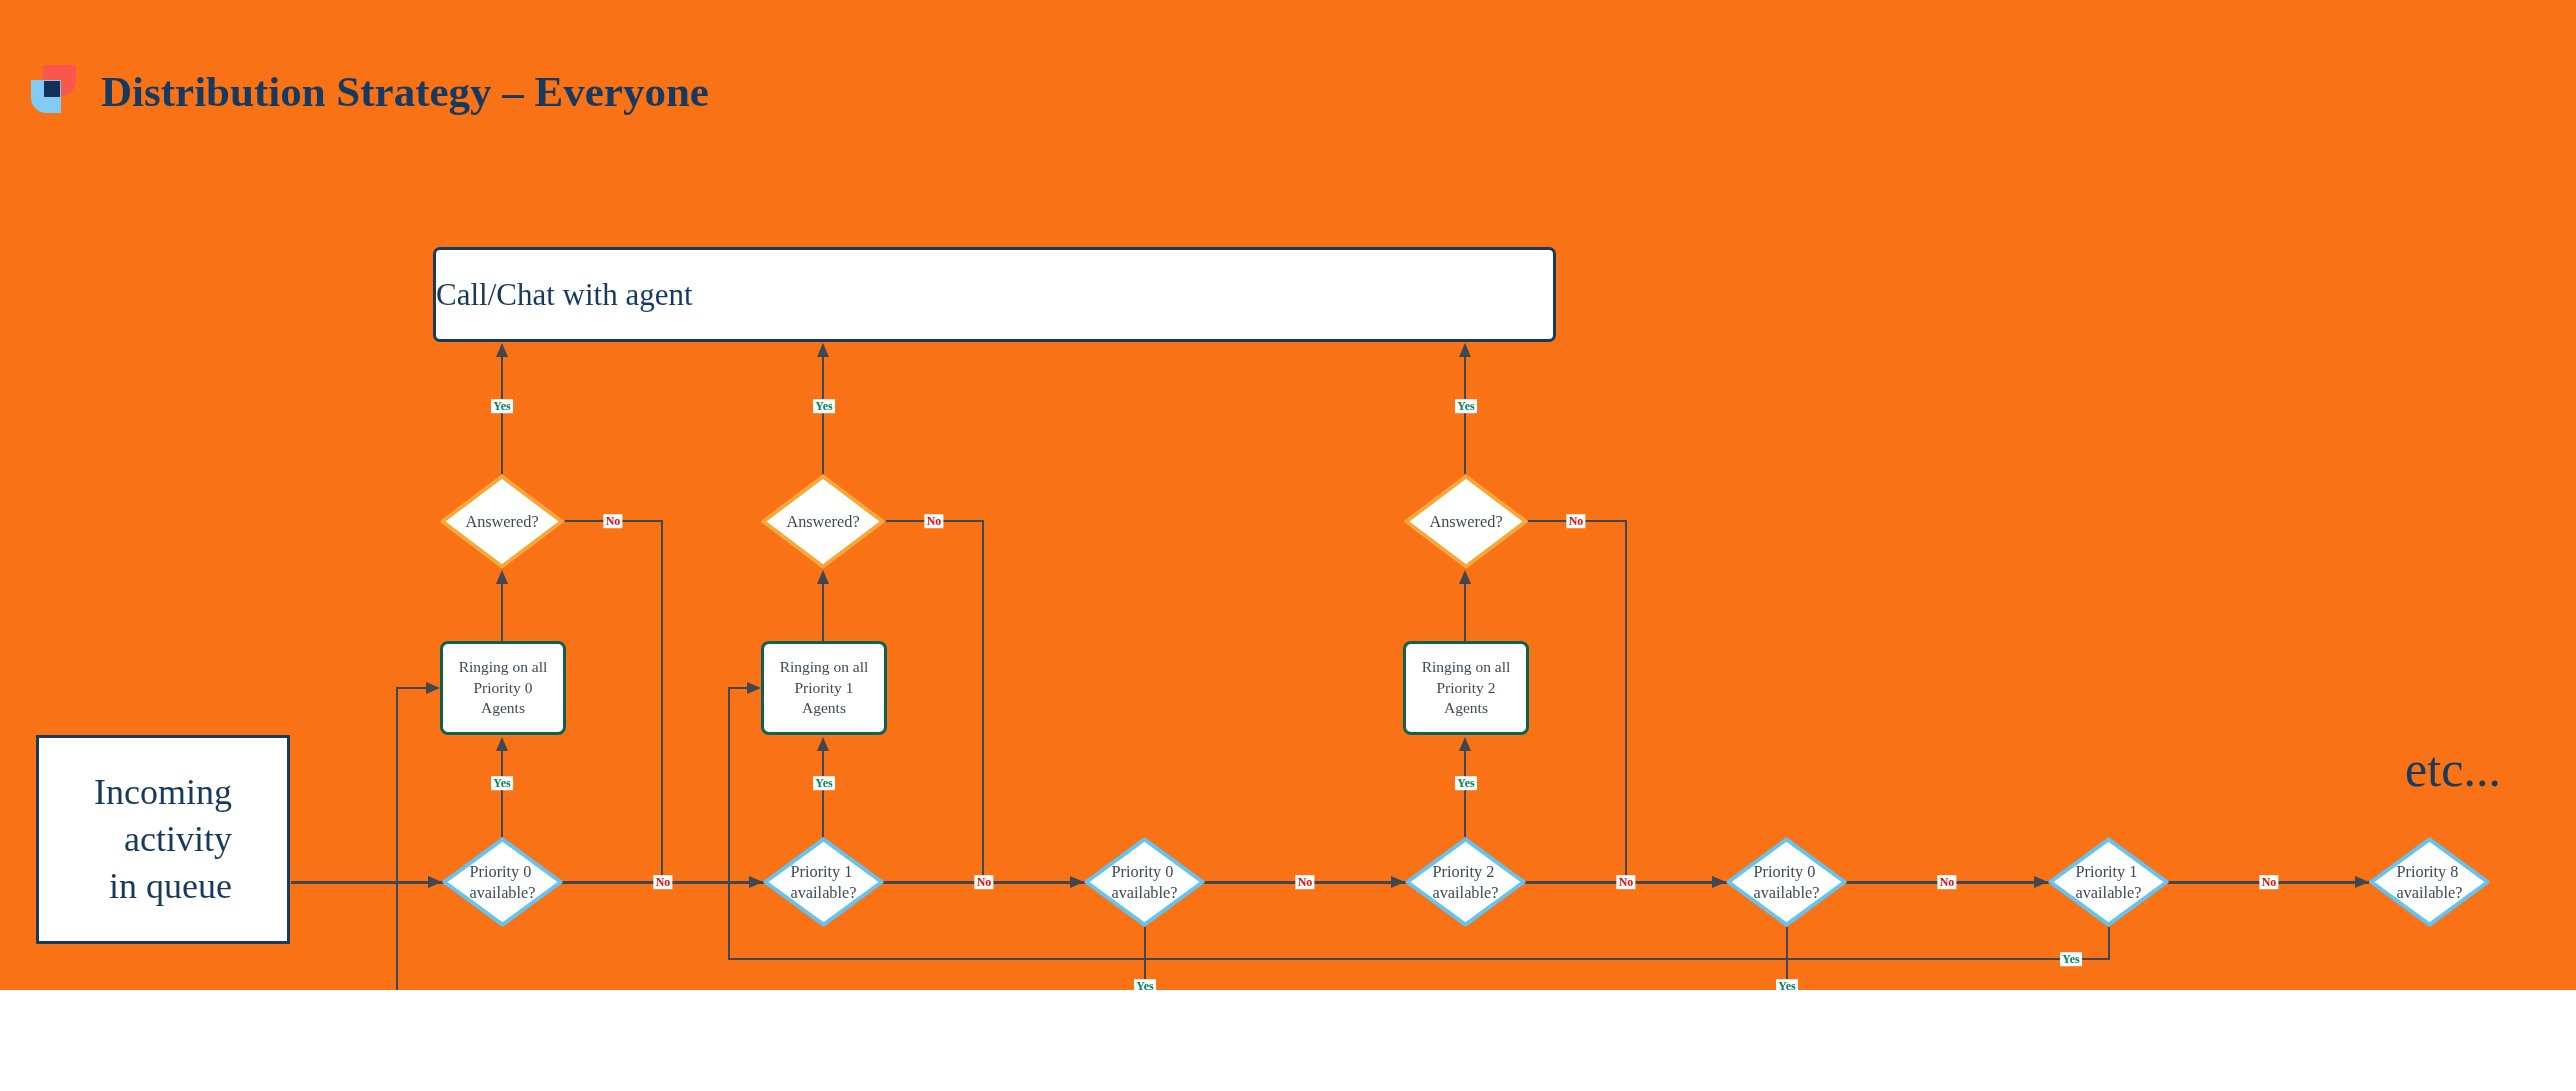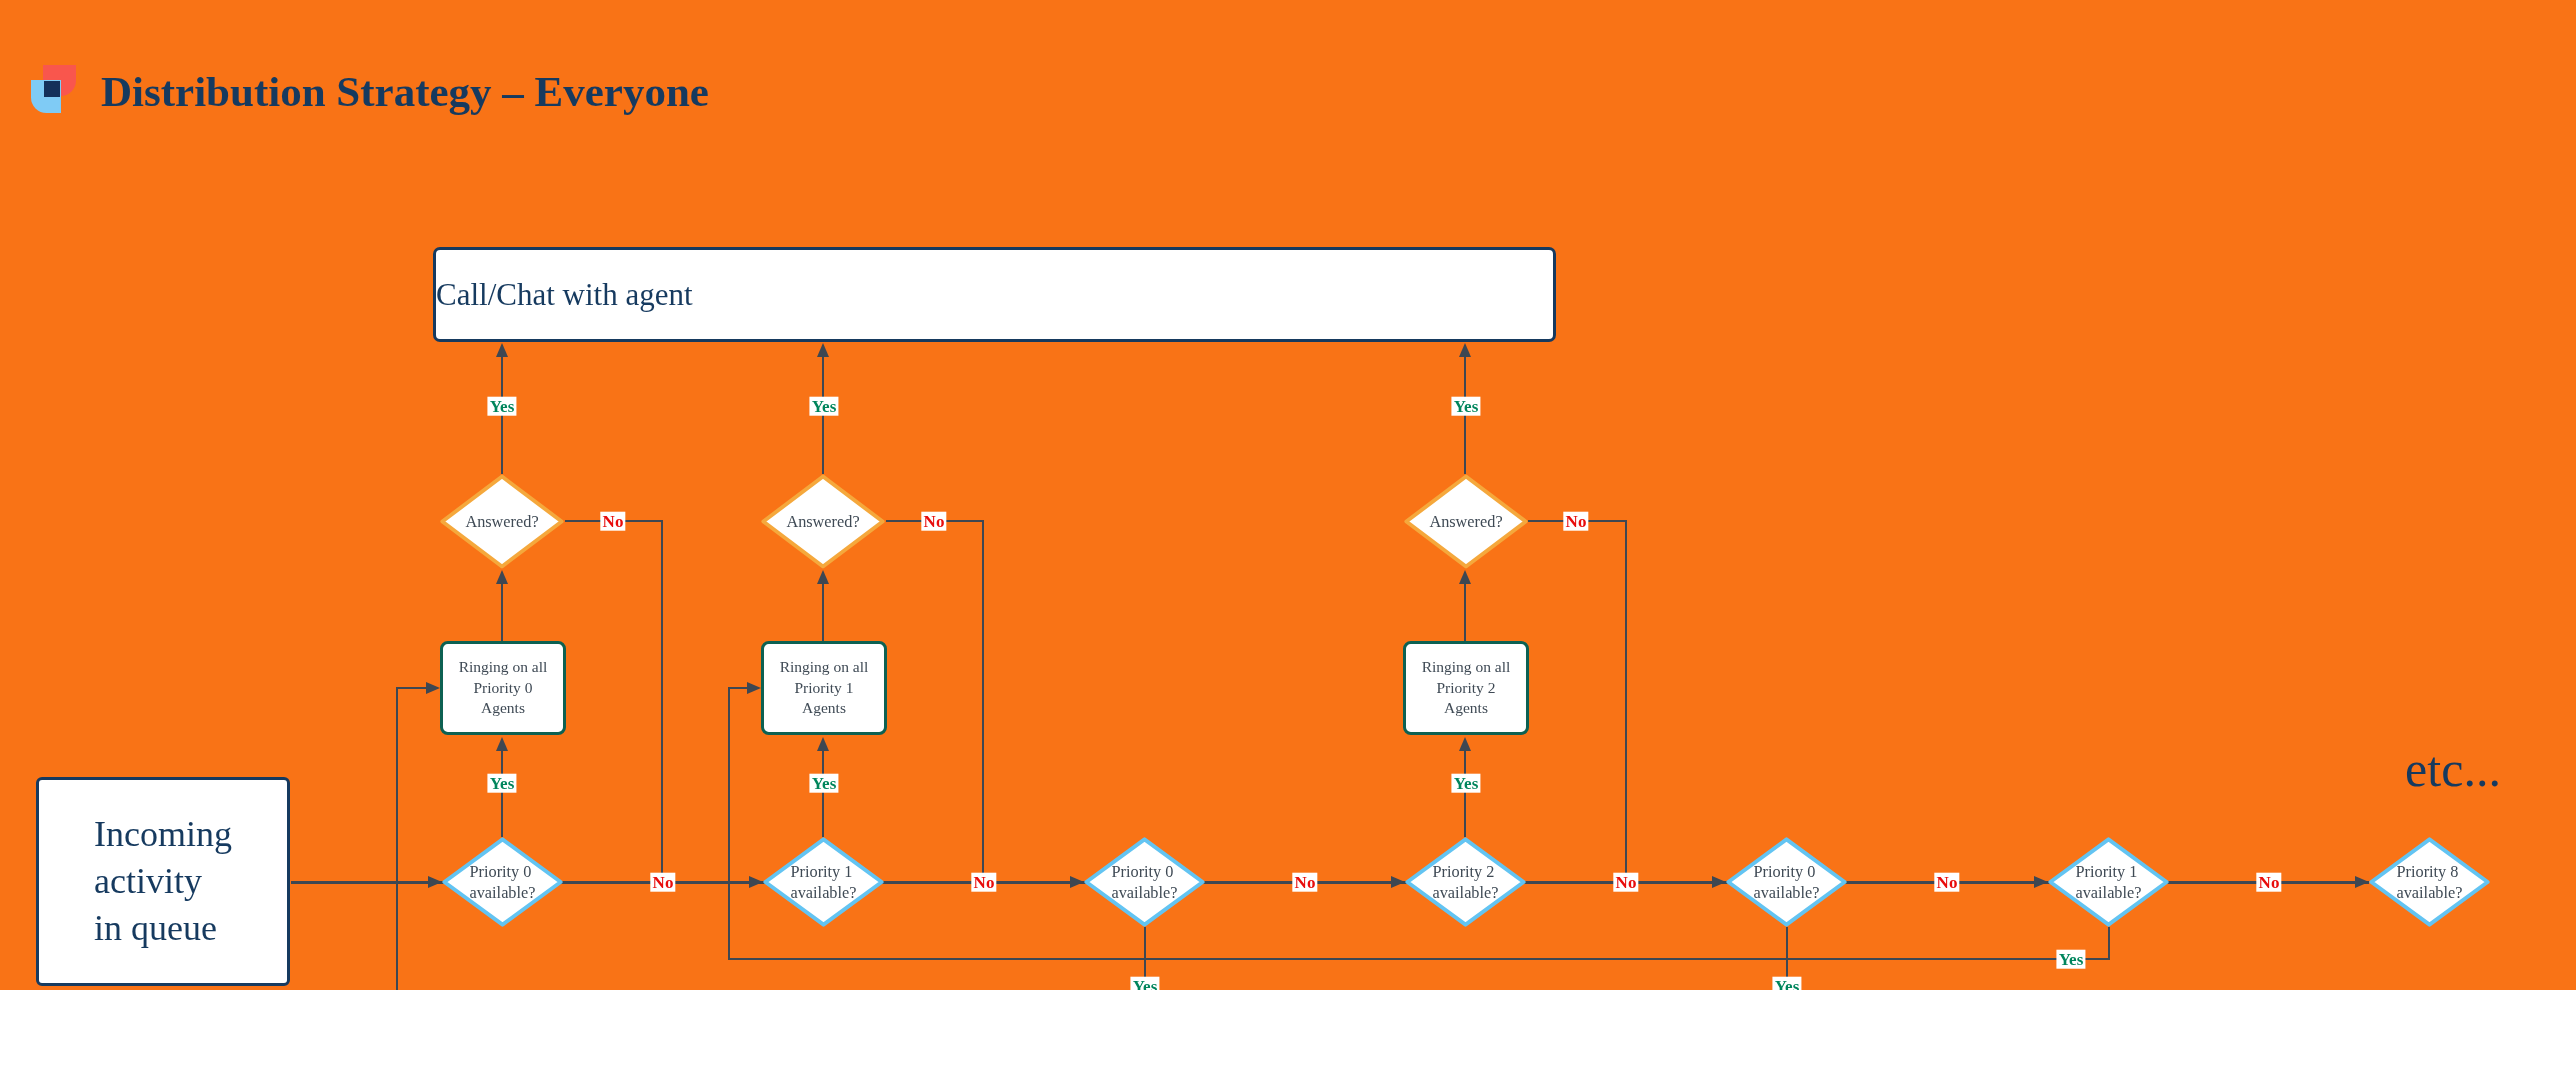--- a/index.html
+++ b/index.html
@@ -16,34 +16,34 @@
   .h4{position:absolute;height:3.1px;background:#3e4752;}
   .v2{position:absolute;width:1.6px;background:#3e4752;}
   .v3{position:absolute;width:2.3px;background:#3e4752;}
   .arrow-r{position:absolute;width:0;height:0;border-top:6.2px solid transparent;border-bottom:6.2px solid transparent;border-left:14px solid #3e4752;}
   .arrow-u{position:absolute;width:0;height:0;border-left:6.2px solid transparent;border-right:6.2px solid transparent;border-bottom:14px solid #3e4752;}
   
   .terminal{position:absolute;left:433px;top:247px;width:1123px;height:95px;box-sizing:border-box;
             background:#fff;border:3.1px solid #163a5f;border-radius:7px;
             display:flex;align-items:center;justify-content:flex-start;
             font-size:31px;color:#163a5f;}
-  .startbox{position:absolute;left:36px;top:777px;width:254px;height:209px;box-sizing:border-box;
-            background:#fff;border:3.9px solid #163a5f;border-radius:6px;
-            display:flex;align-items:center;justify-content:center;text-align:left;
+  .startbox{position:absolute;left:36px;top:735px;width:254px;height:209px;box-sizing:border-box;
+            background:#fff;border:3.9px solid #163a5f;border-radius:1px;
+            display:flex;align-items:center;justify-content:center;text-align:right;
             font-size:36px;line-height:1.3;color:#163a5f;white-space:pre-line;}
   .ringbox{position:absolute;width:126px;height:94px;box-sizing:border-box;top:641px;
            background:#fff;border:3.1px solid #0d6152;border-radius:7.8px;
            display:flex;align-items:center;justify-content:center;text-align:center;
            font-size:15.5px;line-height:1.35;color:#3f4a55;white-space:pre-line;}
   .diamond{position:absolute;}
   .diamond svg{display:block;}
   .dtext{position:absolute;left:0;top:0;right:0;bottom:0;display:flex;align-items:center;justify-content:center;
          text-align:left;font-size:16.3px;line-height:1.3;color:#3f4a55;white-space:pre-line;}
   
-  .lbl{position:absolute;transform:translate(-50%,-50%);font-size:17px;font-weight:bold;line-height:1;
+  .lbl{position:absolute;transform:translate(-50%,-50%);font-size:12px;font-weight:bold;line-height:1;
        background:#fff;padding:0.8px 2.3px;white-space:nowrap;}
   .yes{color:#00855c;}
   .no{color:#e80c0c;}
   .etc{position:absolute;transform:translate(-50%,-50%);font-size:50px;color:#163a5f;white-space:nowrap;}
 </style>
 </head>
 <body>
 
 <div id="canvas">
 

